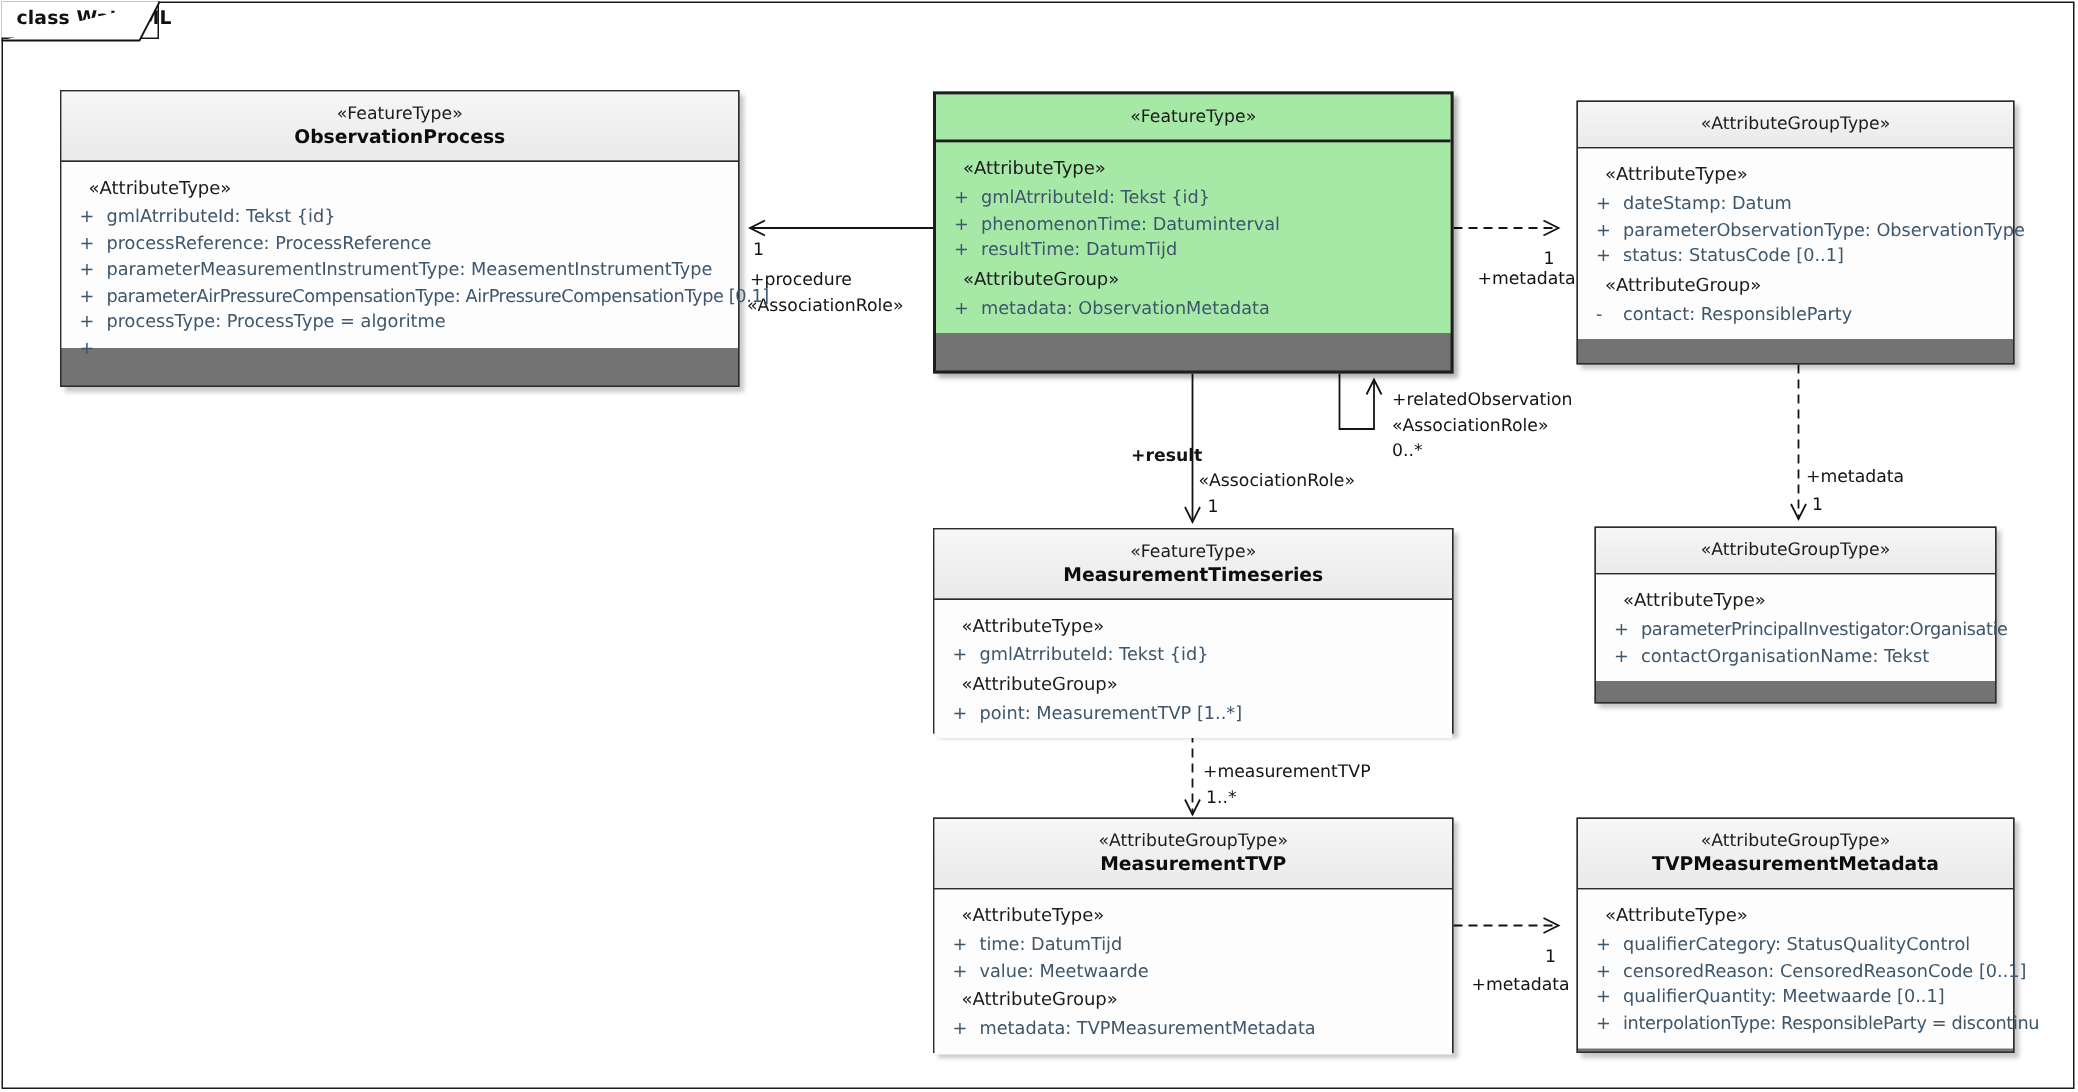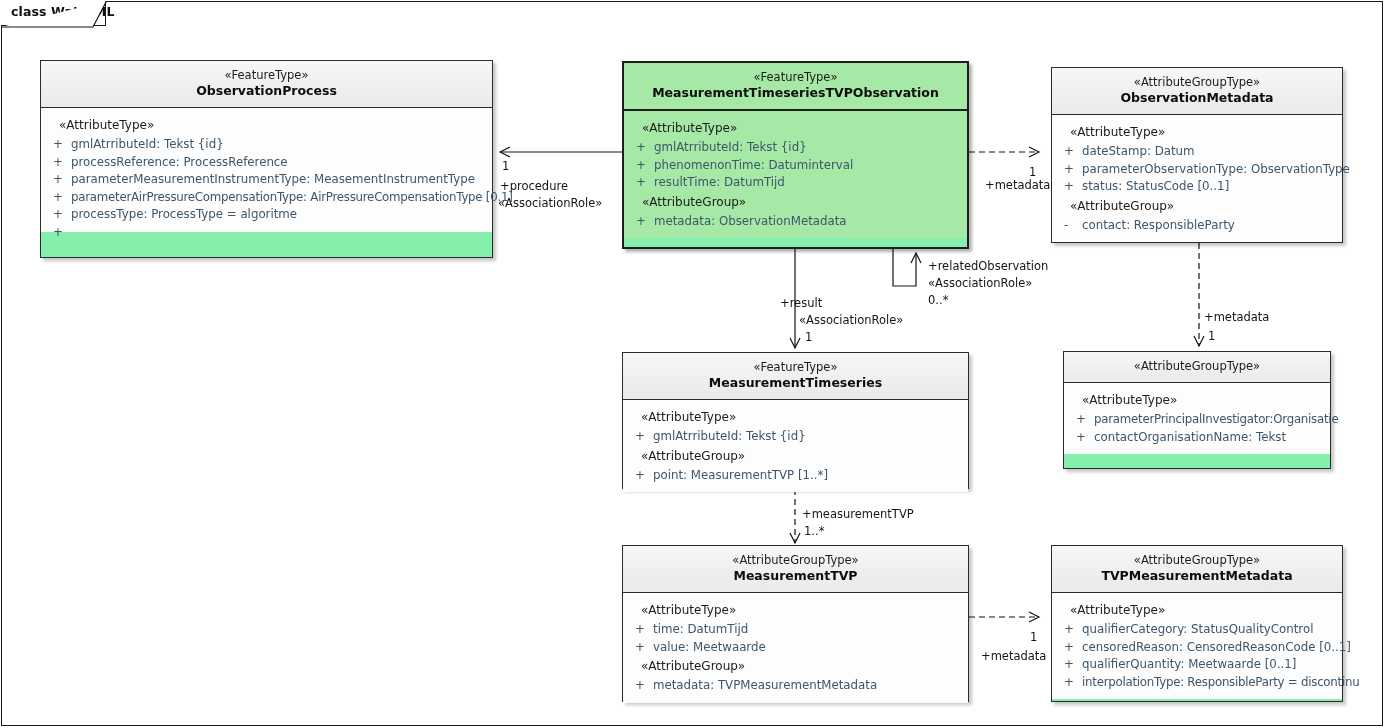--- a/index.html
+++ b/index.html
@@ -20,21 +20,21 @@
     background:#fff;border:1px solid #1a1a1a;border-top:none;border-left:none;
     box-sizing:border-box;
   }
   .frame-label{
     position:absolute;left:11px;top:4px;font-size:12.5px;font-weight:bold;color:#111;
     letter-spacing:.1px;white-space:nowrap;
   }
 
   
   .uml{
-    position:absolute;box-sizing:border-box;background:#86efac;
+    position:absolute;box-sizing:border-box;background:#737373;
     border:1px solid #2b2b2b;
     box-shadow:3px 3px 3px rgba(0,0,0,0.22);
   }
   .uml.green{border:2px solid #1e1e1e;box-shadow:3px 3px 3px rgba(0,0,0,0.30);}
   .uml .hdr{
     box-sizing:border-box;width:100%;
     background:linear-gradient(180deg,#f7f7f7 0%,#efefef 55%,#eaeaea 100%);
     border-bottom:1px solid #2b2b2b;
     padding:7px 6px 8px 6px;text-align:center;
   }
@@ -109,21 +109,21 @@
   <div class="conn-label" style="left:500px;top:178px;">+procedure</div>
   <div class="conn-label" style="left:498px;top:195px;">«AssociationRole»</div>
 
   <div class="mult" style="left:1029px;top:164px;">1</div>
   <div class="conn-label" style="left:985px;top:177px;">+metadata</div>
 
   <div class="conn-label" style="left:928px;top:258px;">+relatedObservation</div>
   <div class="conn-label" style="left:928px;top:275px;">«AssociationRole»</div>
   <div class="mult" style="left:928px;top:292px;">0..*</div>
 
-  <div class="conn-label" style="left:780px;top:295px;">+result</div>
+  <div class="conn-label" style="left:754px;top:295px;font-weight:bold;">+result</div>
   <div class="conn-label" style="left:799px;top:312px;">«AssociationRole»</div>
   <div class="mult" style="left:805px;top:329px;">1</div>
 
   <div class="conn-label" style="left:1204px;top:309px;">+metadata</div>
   <div class="mult" style="left:1208px;top:328px;">1</div>
 
   <div class="conn-label" style="left:802px;top:506px;">+measurementTVP</div>
   <div class="mult" style="left:804px;top:523px;">1..*</div>
 
   <div class="mult" style="left:1030px;top:629px;">1</div>
@@ -158,21 +158,20 @@
       </div>
       <div class="attr">
         <span class="vis">+</span>
       </div>
     </div>
   </div>
 
   <div class="uml green" style="left:622px;top:61px;width:347px;height:188px;z-index:2;">
     <div class="hdr">
       <div class="stereo">«FeatureType»</div>
-      <div class="cname">MeasurementTimeseriesTVPObservation</div>
     </div>
     <div class="body">
       <div class="grp">«AttributeType»</div>
       <div class="attr">
         <span class="vis">+</span>
         <span>gmlAtrributeId: Tekst {id}</span>
       </div>
       <div class="attr">
         <span class="vis">+</span>
         <span>phenomenonTime: Datuminterval</span>
@@ -185,21 +184,20 @@
       <div class="attr">
         <span class="vis">+</span>
         <span>metadata: ObservationMetadata</span>
       </div>
     </div>
   </div>
 
   <div class="uml" style="left:1051px;top:67px;width:292px;height:176px;z-index:2;">
     <div class="hdr">
       <div class="stereo">«AttributeGroupType»</div>
-      <div class="cname">ObservationMetadata</div>
     </div>
     <div class="body">
       <div class="grp">«AttributeType»</div>
       <div class="attr">
         <span class="vis">+</span>
         <span>dateStamp: Datum</span>
       </div>
       <div class="attr">
         <span class="vis">+</span>
         <span>parameterObservationType: ObservationType</span>

